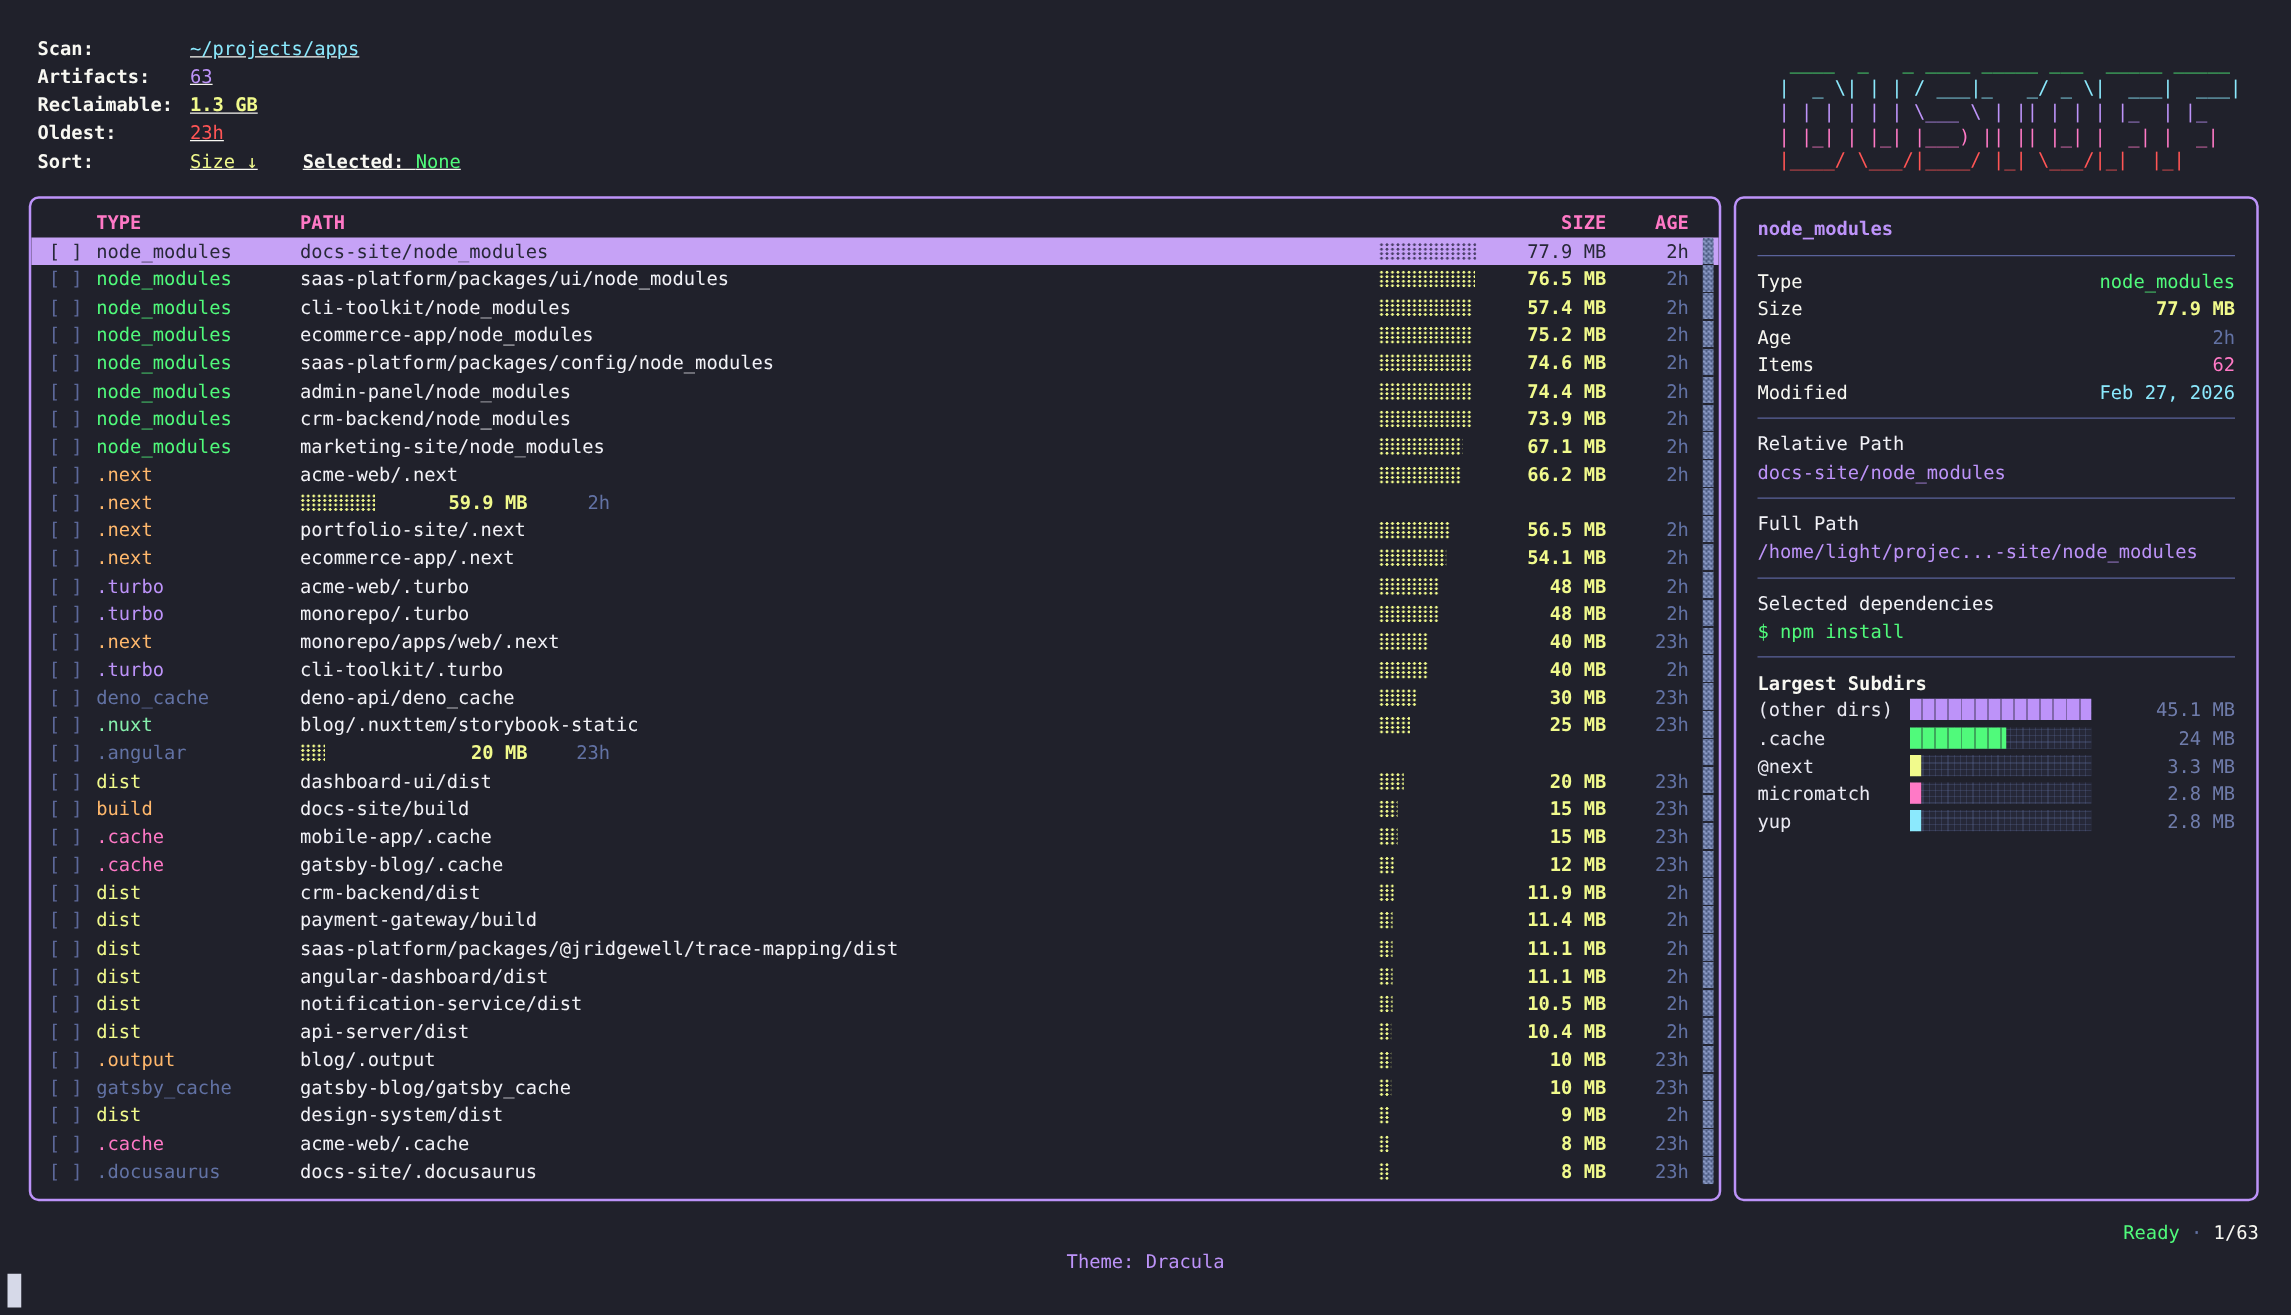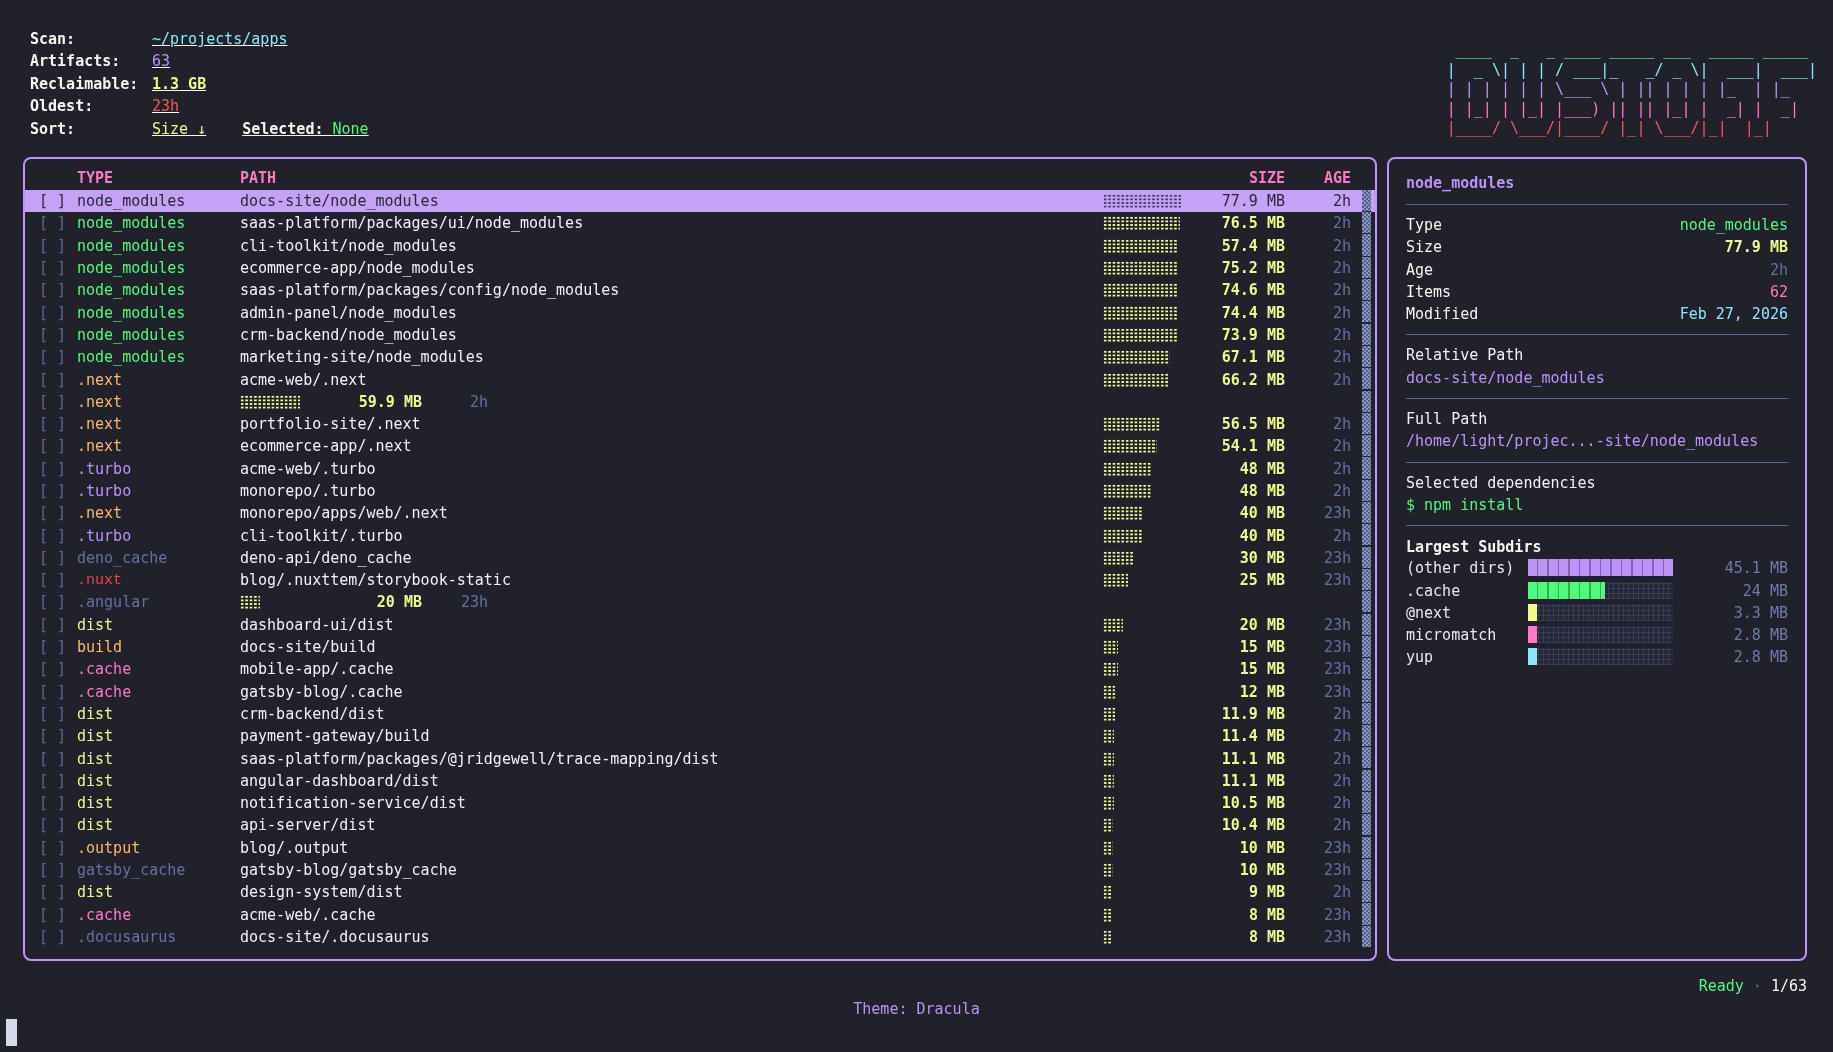--- a/index.html
+++ b/index.html
@@ -7,21 +7,21 @@
     width:1833px;height:1052px;position:relative;overflow:hidden;
     background:#20212b;color:#f8f8f2;
     font-family:"DejaVu Sans Mono", monospace;font-size:15px;
   }
   
   #summary{position:absolute;left:30px;top:28px;line-height:22.4px;white-space:pre;text-decoration:underline;}
   .sum-row{height:22.4px;}
   .sum-label{display:inline-block;width:122px;font-weight:700;color:#f8f8f2;}
   .sum-sp{display:inline-block;width:36px;}
   
-  #logo{position:absolute;right:16px;top:26px;font-size:15px;line-height:19.6px;white-space:pre;text-align:left;}
+  #logo{position:absolute;right:40px;top:26px;font-size:15px;line-height:19.6px;white-space:pre;text-align:left;}
   
   #table-panel{
     position:absolute;left:23px;top:157px;width:1354px;height:804px;
     border:2px solid #bd93f9;border-radius:8px;box-sizing:border-box;
     padding-top:7px;overflow:hidden;
   }
   .trow,.thead{display:flex;align-items:center;height:22.3px;padding-left:14px;padding-right:24px;}
   .thead{height:24px;font-weight:700;color:#ff79c6;}
   .thead span{color:#ff79c6;}
   .c-check{width:38px;color:#5c6899;}
@@ -256,21 +256,21 @@
         <span class="c-type" style="color: rgb(98, 114, 164);">deno_cache</span>
         <span class="c-path">deno-api/deno_cache</span>
         <span class="c-bar">
           <i class="bar-fill" style="width: 30px;"></i>
         </span>
         <span class="c-size">30 MB</span>
         <span class="c-age">23h</span>
       </div>
       <div class="trow">
         <span class="c-check">[ ]</span>
-        <span class="c-type" style="color: #ef4444; font-family: Liberation Mono, monospace;">.nuxt</span>
+        <span class="c-type" style="color: #86efac;">.nuxt</span>
         <span class="c-path">blog/.nuxttem/storybook-static</span>
         <span class="c-bar">
           <i class="bar-fill" style="width: 25px;"></i>
         </span>
         <span class="c-size">25 MB</span>
         <span class="c-age">23h</span>
       </div>
       <div class="trow">
         <span class="c-check">[ ]</span>
         <span class="c-type" style="color: rgb(98, 114, 164);">.angular</span>

